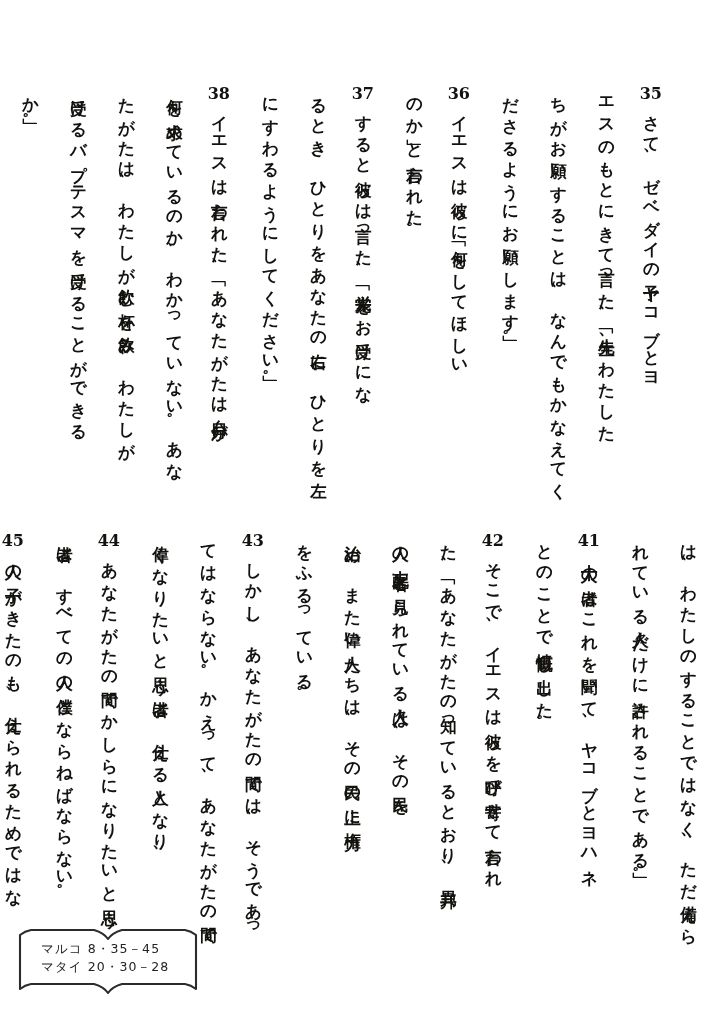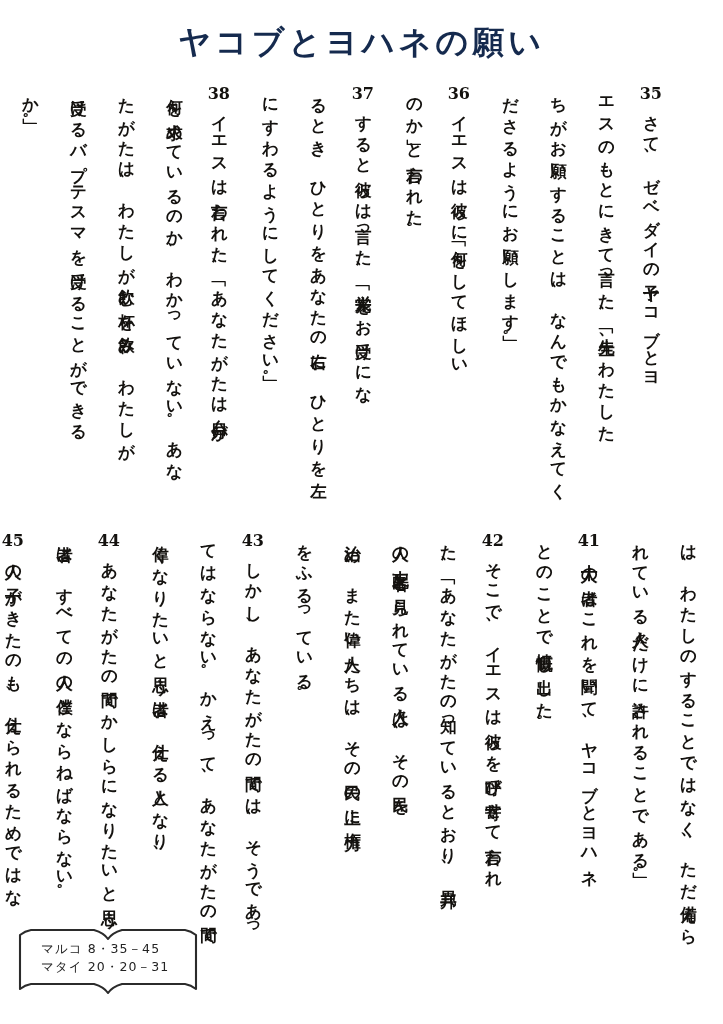--- a/index.html
+++ b/index.html
@@ -100,21 +100,20 @@
     letter-spacing: 1.1px;
     color: #232323;
     white-space: nowrap;
   }
 </style>
 </head>
 <body>
 
 <div class="page">
 
-  <div class="title">ヤコブとヨハネの願い</div>
 
   <div class="vblock" id="block-upper">
       <div class="vcol"><span class="vnum">35</span><span>さて、ゼベダイの子ヤコブとヨ</span></div>
       <div class="vcol"><span>エスのもとにきて言った、「先生、わたした</span></div>
       <div class="vcol"><span>ちがお願いすることは、なんでもかなえてく</span></div>
       <div class="vcol"><span>ださるようにお願いします」。</span></div>
       <div class="vcol"><span class="vnum">36</span><span>イエスは彼らに「何をしてほしい</span></div>
       <div class="vcol"><span>のか」と言われた。</span></div>
       <div class="vcol"><span class="vnum">37</span><span>すると彼らは言った、「栄光をお受けにな</span></div>
       <div class="vcol"><span>るとき、ひとりをあなたの右に、ひとりを左</span></div>
@@ -145,17 +144,17 @@
     </div>
 
   <div class="bookref">
     <svg width="185" height="78" viewBox="0 0 185 78">
       <path d="M4 9 Q9 5 15 4 L78 4 Q88 7 92 13 Q96 7 106 4 L169 4 Q175 5 180 9
                L180 63 Q175 59 169 58 L106 58 Q96 61 92 67 Q88 61 78 58 L15 58
                Q9 59 4 63 Z" fill="none" stroke="#2b2b2b" stroke-width="2.1" stroke-linejoin="round" stroke-linecap="round"></path>
     </svg>
     <div class="bookref-lines">
       <div>マルコ 8・35－45</div>
-      <div>マタイ 20・20－31</div>
+      <div>マタイ 20・30－28</div>
     </div>
   </div>
 
 </div>
 
 </body></html>

